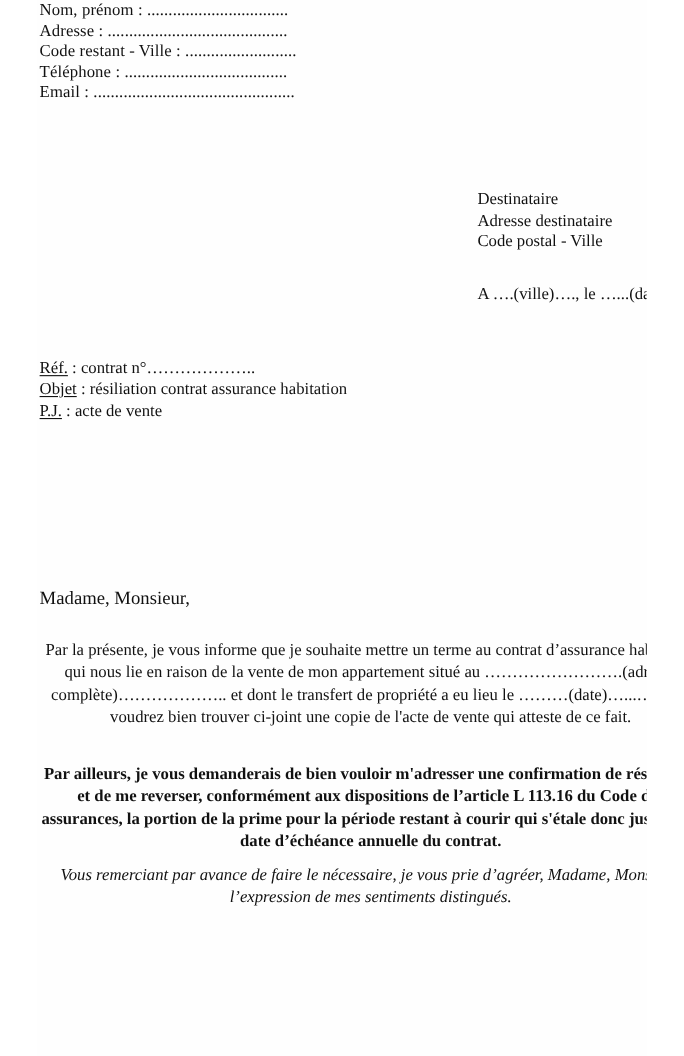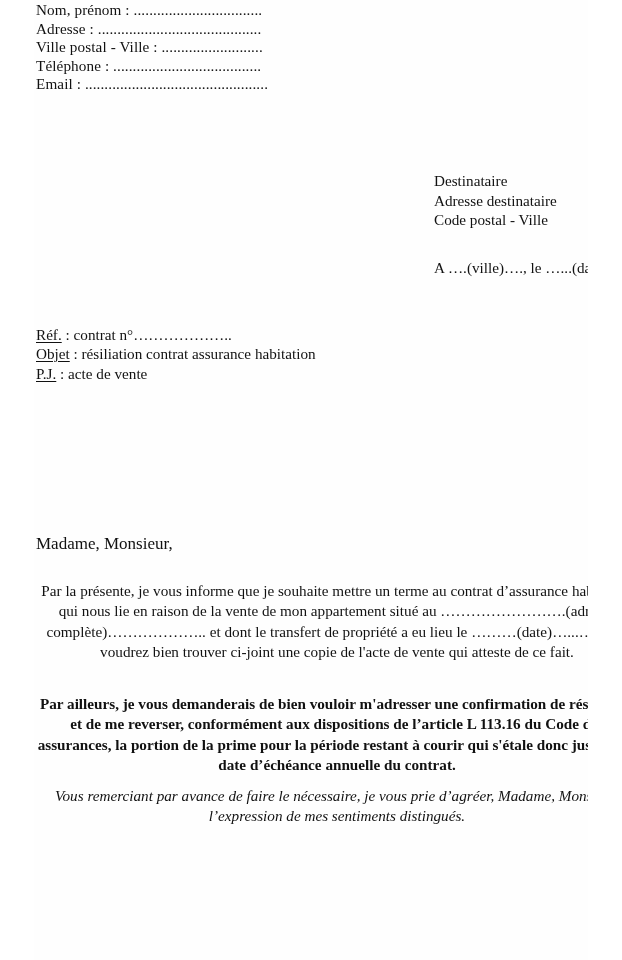--- a/index.html
+++ b/index.html
@@ -116,21 +116,21 @@
   }
 </style>
 </head>
 <body>
 
 <div class="page">
 
   <div class="sender">
     <div class="line">Nom, prénom : .................................</div>
     <div class="line">Adresse : ..........................................</div>
-    <div class="line">Ville postal - Ville : ..........................</div>
+    <div class="line">Code restant - Ville : ..........................</div>
     <div class="line">Téléphone : ......................................</div>
     <div class="line">Email : ...............................................</div>
   </div>
 
   <div class="recipient">
     <div class="line">Destinataire</div>
     <div class="line">Adresse destinataire</div>
     <div class="line">Code postal - Ville</div>
   </div>
 

